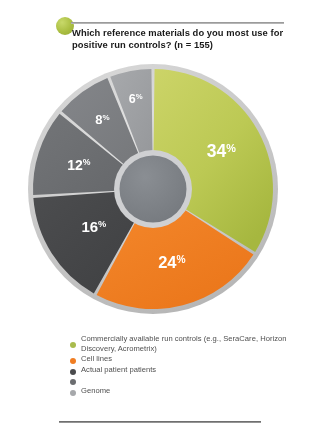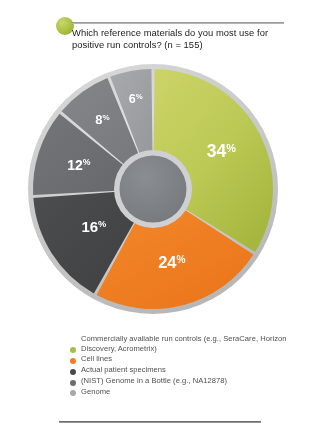--- a/index.html
+++ b/index.html
@@ -40,21 +40,21 @@
     width: 213px;
     height: 2px;
     background: linear-gradient(to bottom, #9b9b9b 0%, #9b9b9b 50%, #cfcfcf 100%);
   }
   #header-title {
     position: absolute;
     left: 72px;
     top: 27px;
     width: 218px;
     font-size: 9.4px;
-    font-weight: normal;
+    font-weight: bold;
     line-height: 12.4px;
     color: #1a1a1a;
     letter-spacing: 0.05px;
   }
 
   
   #pie-wrap {
     position: absolute;
     left: 22px;
     top: 58px;
@@ -75,21 +75,21 @@
 
   
   #legend {
     position: absolute;
     left: 70px;
     top: 334px;
     width: 225px;
   }
   .legend-row {
     display: flex;
-    align-items: flex-end;
+    align-items: center;
     margin-bottom: 1.2px;
   }
   .legend-dot {
     flex: 0 0 auto;
     width: 6px;
     height: 6px;
     border-radius: 50%;
     margin-top: 3.3px;
     margin-right: 5px;
   }
@@ -187,25 +187,24 @@
   <div class="legend-row">
     <span class="legend-dot" style="background: rgb(169, 187, 77);"></span>
     <span class="legend-text">Commercially available run controls (e.g., SeraCare, Horizon Discovery, Acrometrix)</span>
   </div>
   <div class="legend-row">
     <span class="legend-dot" style="background: rgb(240, 125, 34);"></span>
     <span class="legend-text">Cell lines</span>
   </div>
   <div class="legend-row">
     <span class="legend-dot" style="background: rgb(74, 75, 77);"></span>
-    <span class="legend-text">Actual patient specimens</span>
+    <span class="legend-text">Actual patient patients</span>
   </div>
   <div class="legend-row">
     <span class="legend-dot" style="background: rgb(107, 109, 112);"></span>
-    <span class="legend-text">(NIST) Genome in a Bottle (e.g., NA12878)</span>
   </div>
   <div class="legend-row">
     <span class="legend-dot" style="background: rgb(166, 168, 171);"></span>
     <span class="legend-text">Genome</span>
   </div>
 </div>
 
 <div id="footer-rule"></div>
 
 </body></html>

